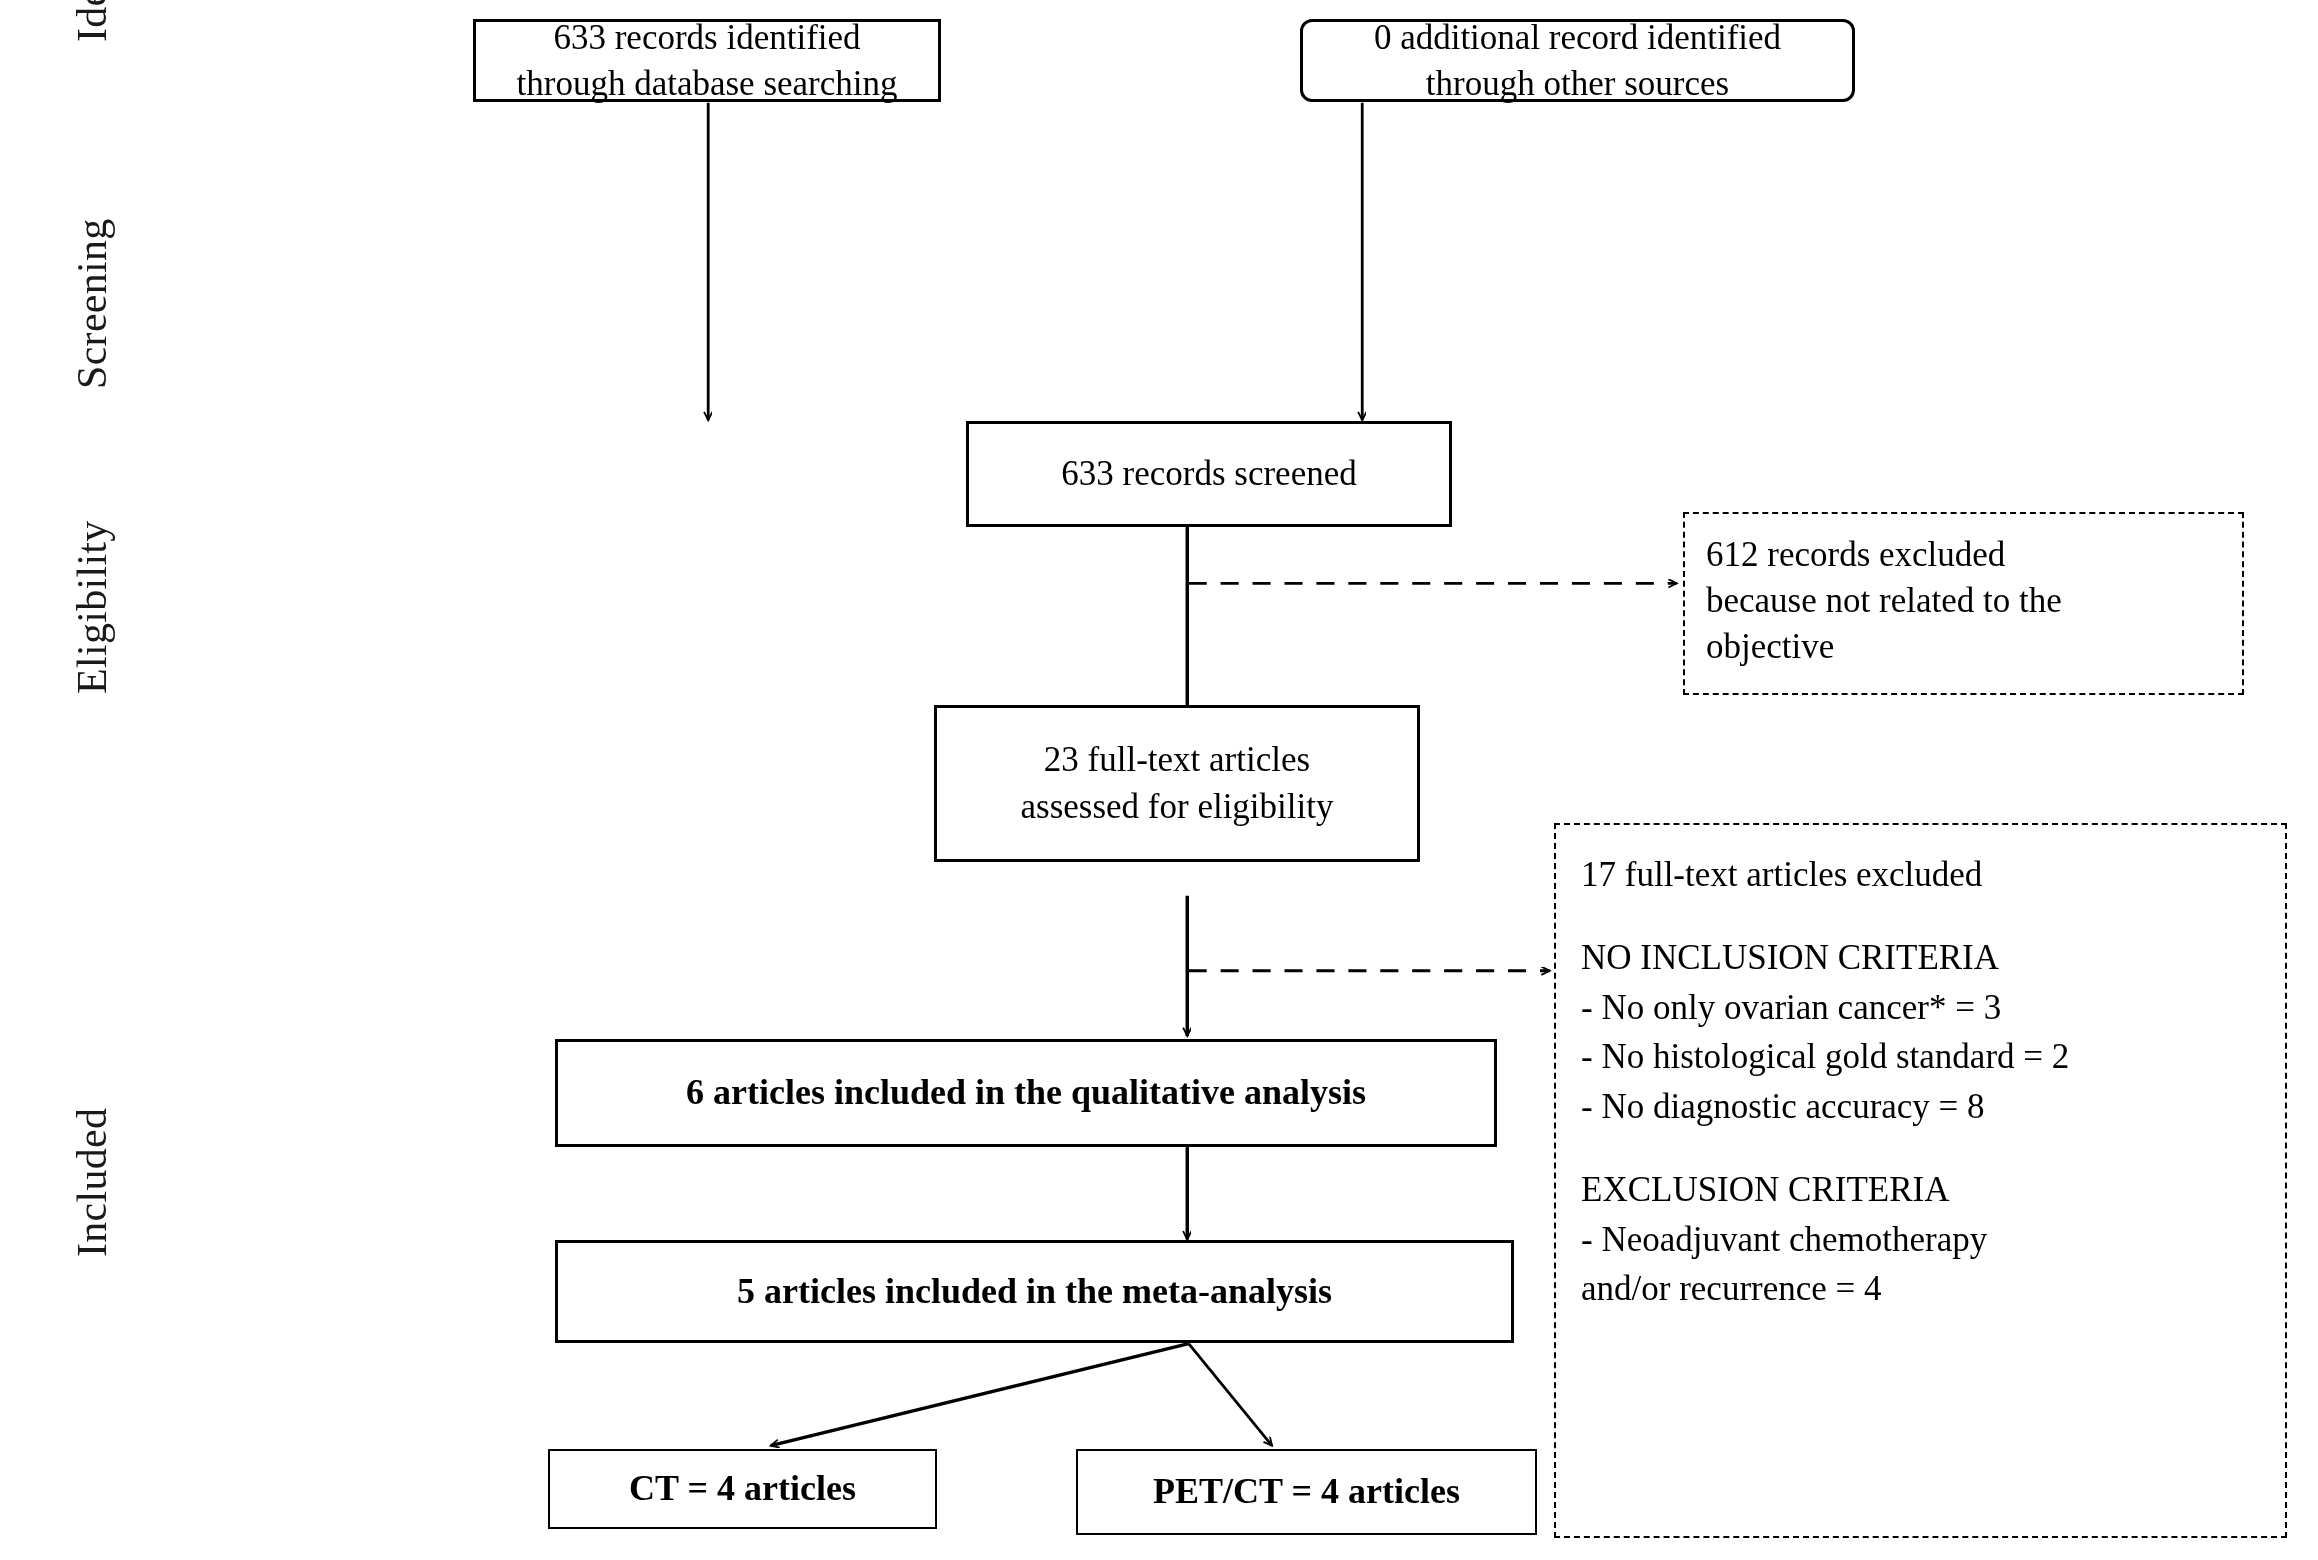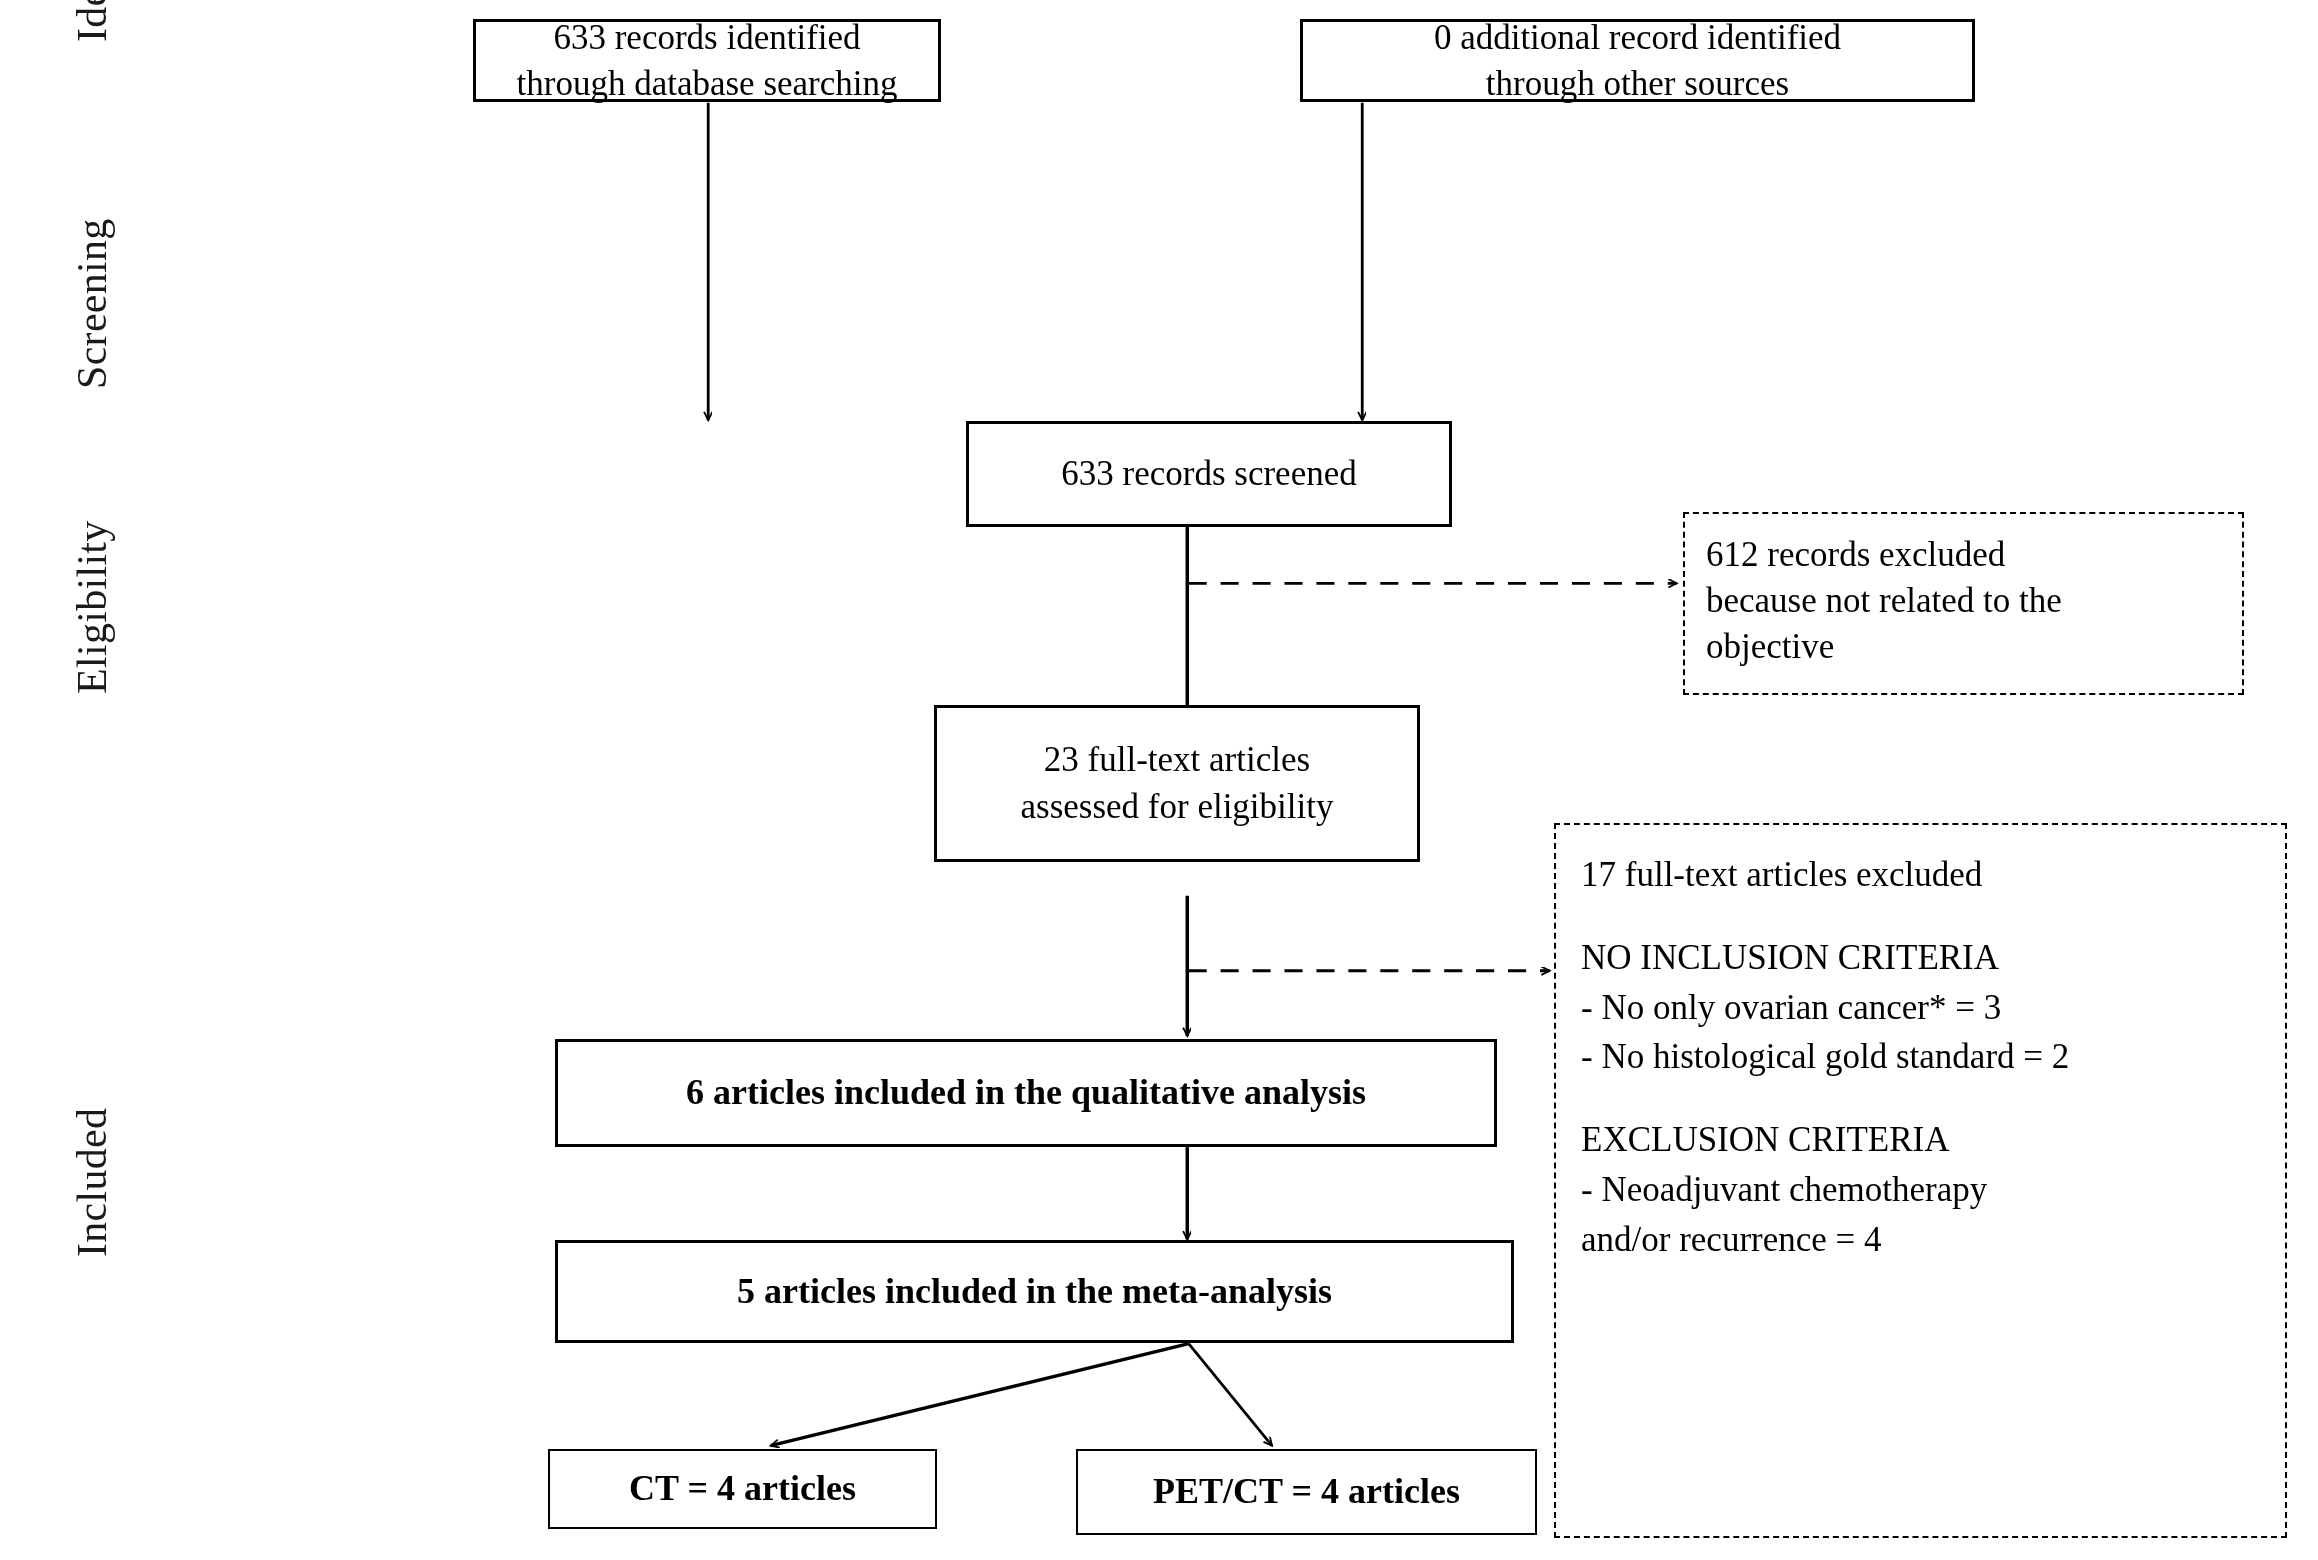--- a/index.html
+++ b/index.html
@@ -122,21 +122,21 @@
     <line x1="1712" y1="1935" x2="1110" y2="2082" stroke="#000" stroke-width="5" marker-end="url(#ah)"></line>
 
     <line x1="1712" y1="1935" x2="1832" y2="2082" stroke="#000" stroke-width="4" marker-end="url(#ah)"></line>
   </svg>
 
   <div class="node solid wrap fs-50" style="left:473px; top:19.4px; width:468px; height:83px; padding:0 11px;">
     <span class="line">633 records identified</span>
     <span class="line">through database searching</span>
   </div>
 
-  <div class="node solid wrap fs-50" style="left:1300px; top:19.4px; width:675px; height:83px; padding:0 11px;">
+  <div class="node solid wrap fs-50" style="left:1300px; top:19.4px; width:555px; height:83px; padding:0 11px;border-radius:12px;">
     <span class="line">0 additional record identified</span>
     <span class="line">through other sources</span>
   </div>
 
   <div class="node solid fs-50" style="left:934px; top:421px; width:486px; height:106px;margin-left:32px;">
     <span class="line">633 records screened</span>
   </div>
 
   <div class="node dashed pad-l fs-50" style="left:1683px; top:512px; width:561px; height:183px;">
     <span class="line">612 records excluded</span>
@@ -148,20 +148,21 @@
     <span class="line">23 full-text articles</span>
     <span class="line">assessed for eligibility</span>
   </div>
 
   <div class="node dashed dash-body fs-50" style="left:1554px; top:823px; width:733px; height:715px; padding:25px 12.5px 12.5px 25px;">
     <span class="line">17 full-text articles excluded</span>
     <span class="gap"></span>
     <span class="line">NO INCLUSION CRITERIA</span>
     <span class="line">- No only ovarian cancer* = 3</span>
     <span class="line">- No histological gold standard = 2</span>
+    <span class="line">- No diagnostic accuracy =  8</span>
     <span class="gap"></span>
     <span class="line">EXCLUSION CRITERIA</span>
     <span class="line">- Neoadjuvant chemotherapy</span>
     <span class="line">and/or recurrence = 4</span>
   </div>
 
   <div class="node solid bold fs-52" style="left:555px; top:1039px; width:942px; height:108px;">
     <span class="line">6 articles included in the qualitative analysis</span>
   </div>
 

